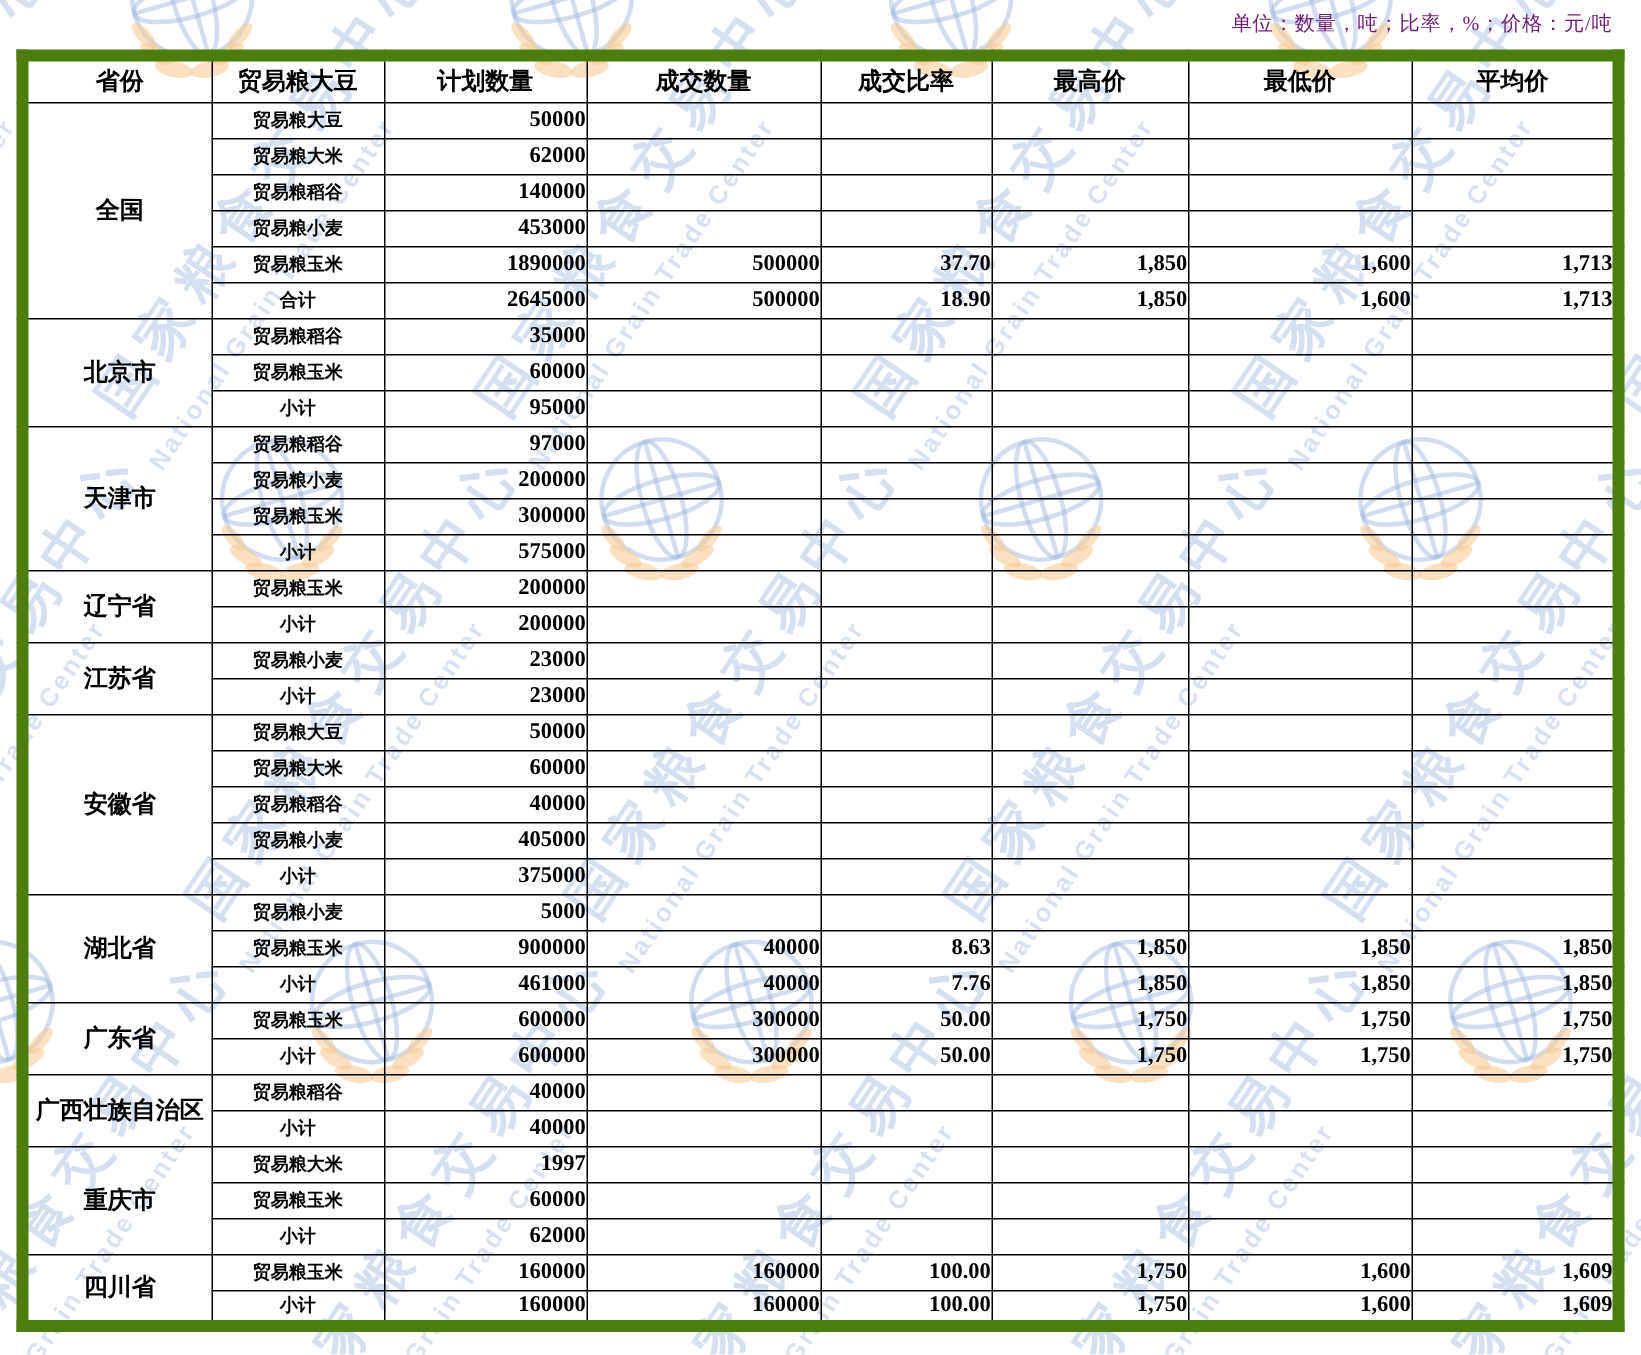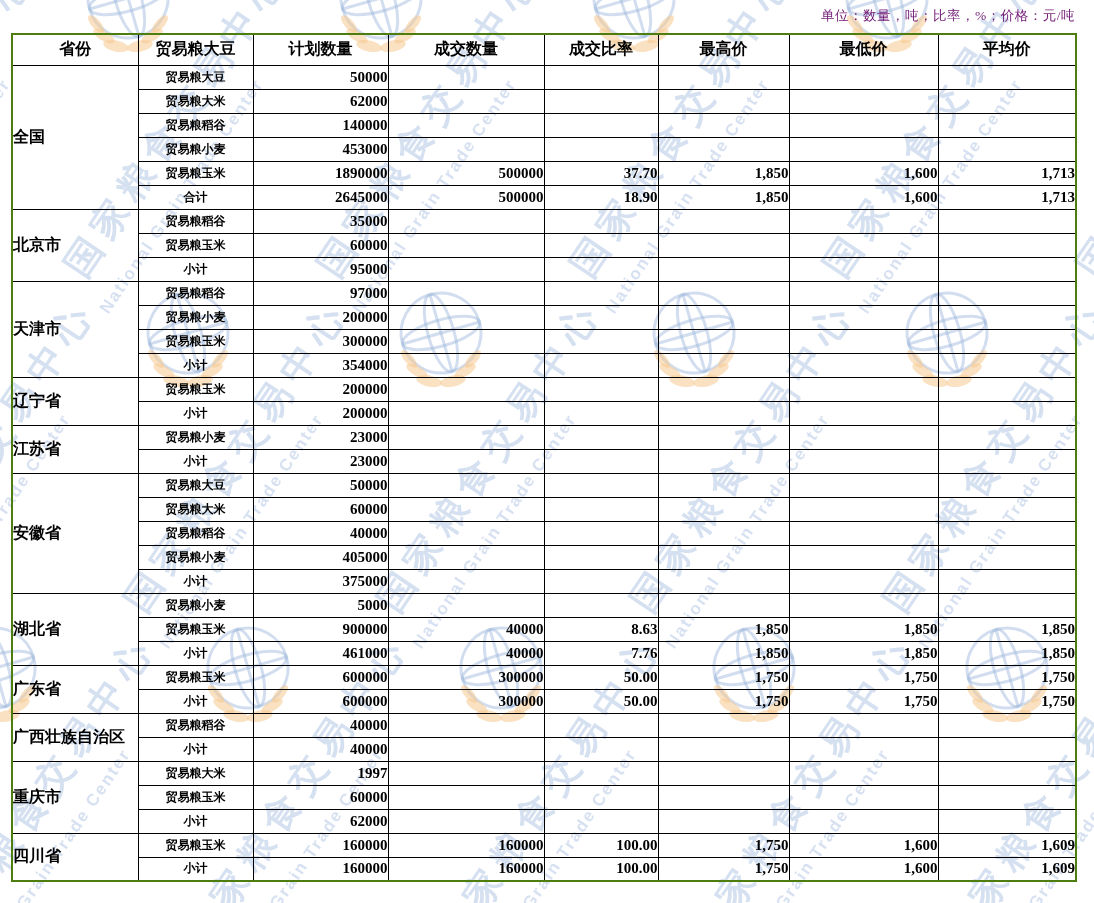--- a/index.html
+++ b/index.html
@@ -28,32 +28,32 @@
   .wm-globe{position:absolute;left:70px;top:155px;}
   
   .unit-note{
     position:absolute;top:7px;right:19px;z-index:2;
     font-size:13.5px;color:#701a75;letter-spacing:0.5px;
   }
   
   .tbl-wrap{position:absolute;left:11px;top:33px;z-index:1;}
   table.grain{
     border-collapse:collapse;table-layout:fixed;
-    border:2px solid #4d7c0f;
+    border:8px solid #4d7c0f;
     background:transparent;
   }
   table.grain th, table.grain td{
     border:1px solid #000;
     padding:0;overflow:hidden;white-space:nowrap;
     color:#000;background:transparent;
   }
   table.grain thead tr{height:31px;}
   table.grain tbody tr{height:24px;}
   table.grain th{font-size:16px;font-weight:bold;text-align:center;}
-  td.prov{font-size:16px;font-weight:bold;}
+  td.prov{font-size:16px;font-weight:bold;text-align:center;}
   td.year{font-size:12px;font-weight:bold;text-align:center;}
   td.num{font-size:15px;font-weight:bold;text-align:right;padding-right:5px;}
 </style>
 </head>
 <body>
 
 <div class="wm-layer">
     <div class="wm-unit" style="left: -245px; top: -205px;"></div>
     <div class="wm-unit" style="left: 8px; top: -205px;">
       <svg class="wm-globe" width="100" height="110" viewBox="0 0 100 110">
@@ -501,21 +501,21 @@
           <td class="year">贸易粮玉米</td>
           <td class="num">300000</td>
           <td class="num"></td>
           <td class="num"></td>
           <td class="num"></td>
           <td class="num"></td>
           <td class="num"></td>
         </tr>
         <tr>
           <td class="year">小计</td>
-          <td class="num">354000</td>
+          <td class="num">575000</td>
           <td class="num"></td>
           <td class="num"></td>
           <td class="num"></td>
           <td class="num"></td>
           <td class="num"></td>
         </tr>
         <tr>
           <td rowspan="2" class="prov">辽宁省</td>
           <td class="year">贸易粮玉米</td>
           <td class="num">200000</td>

